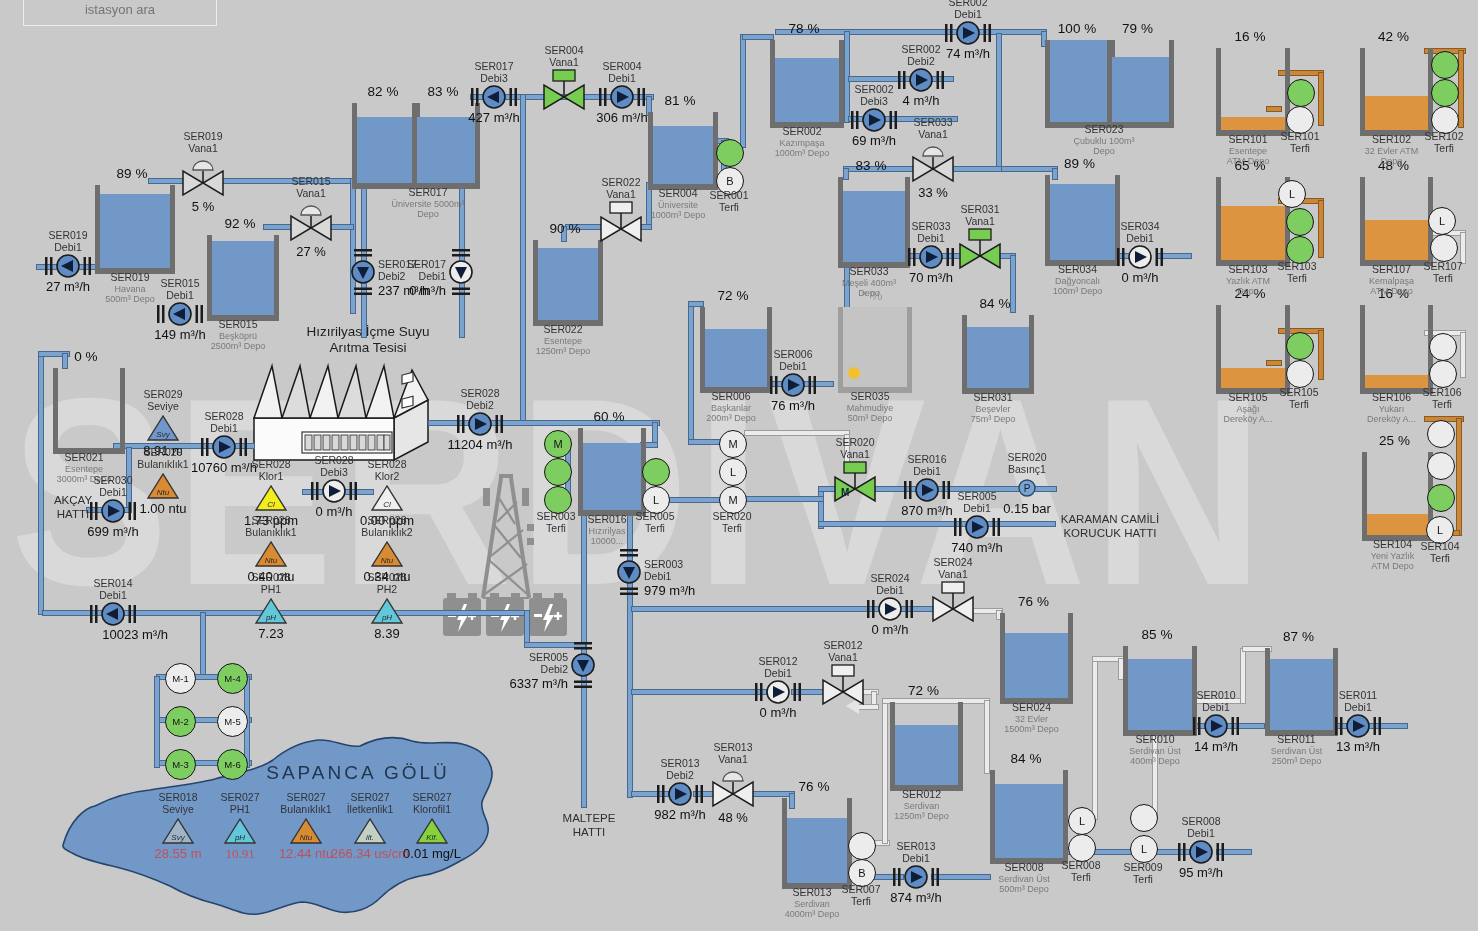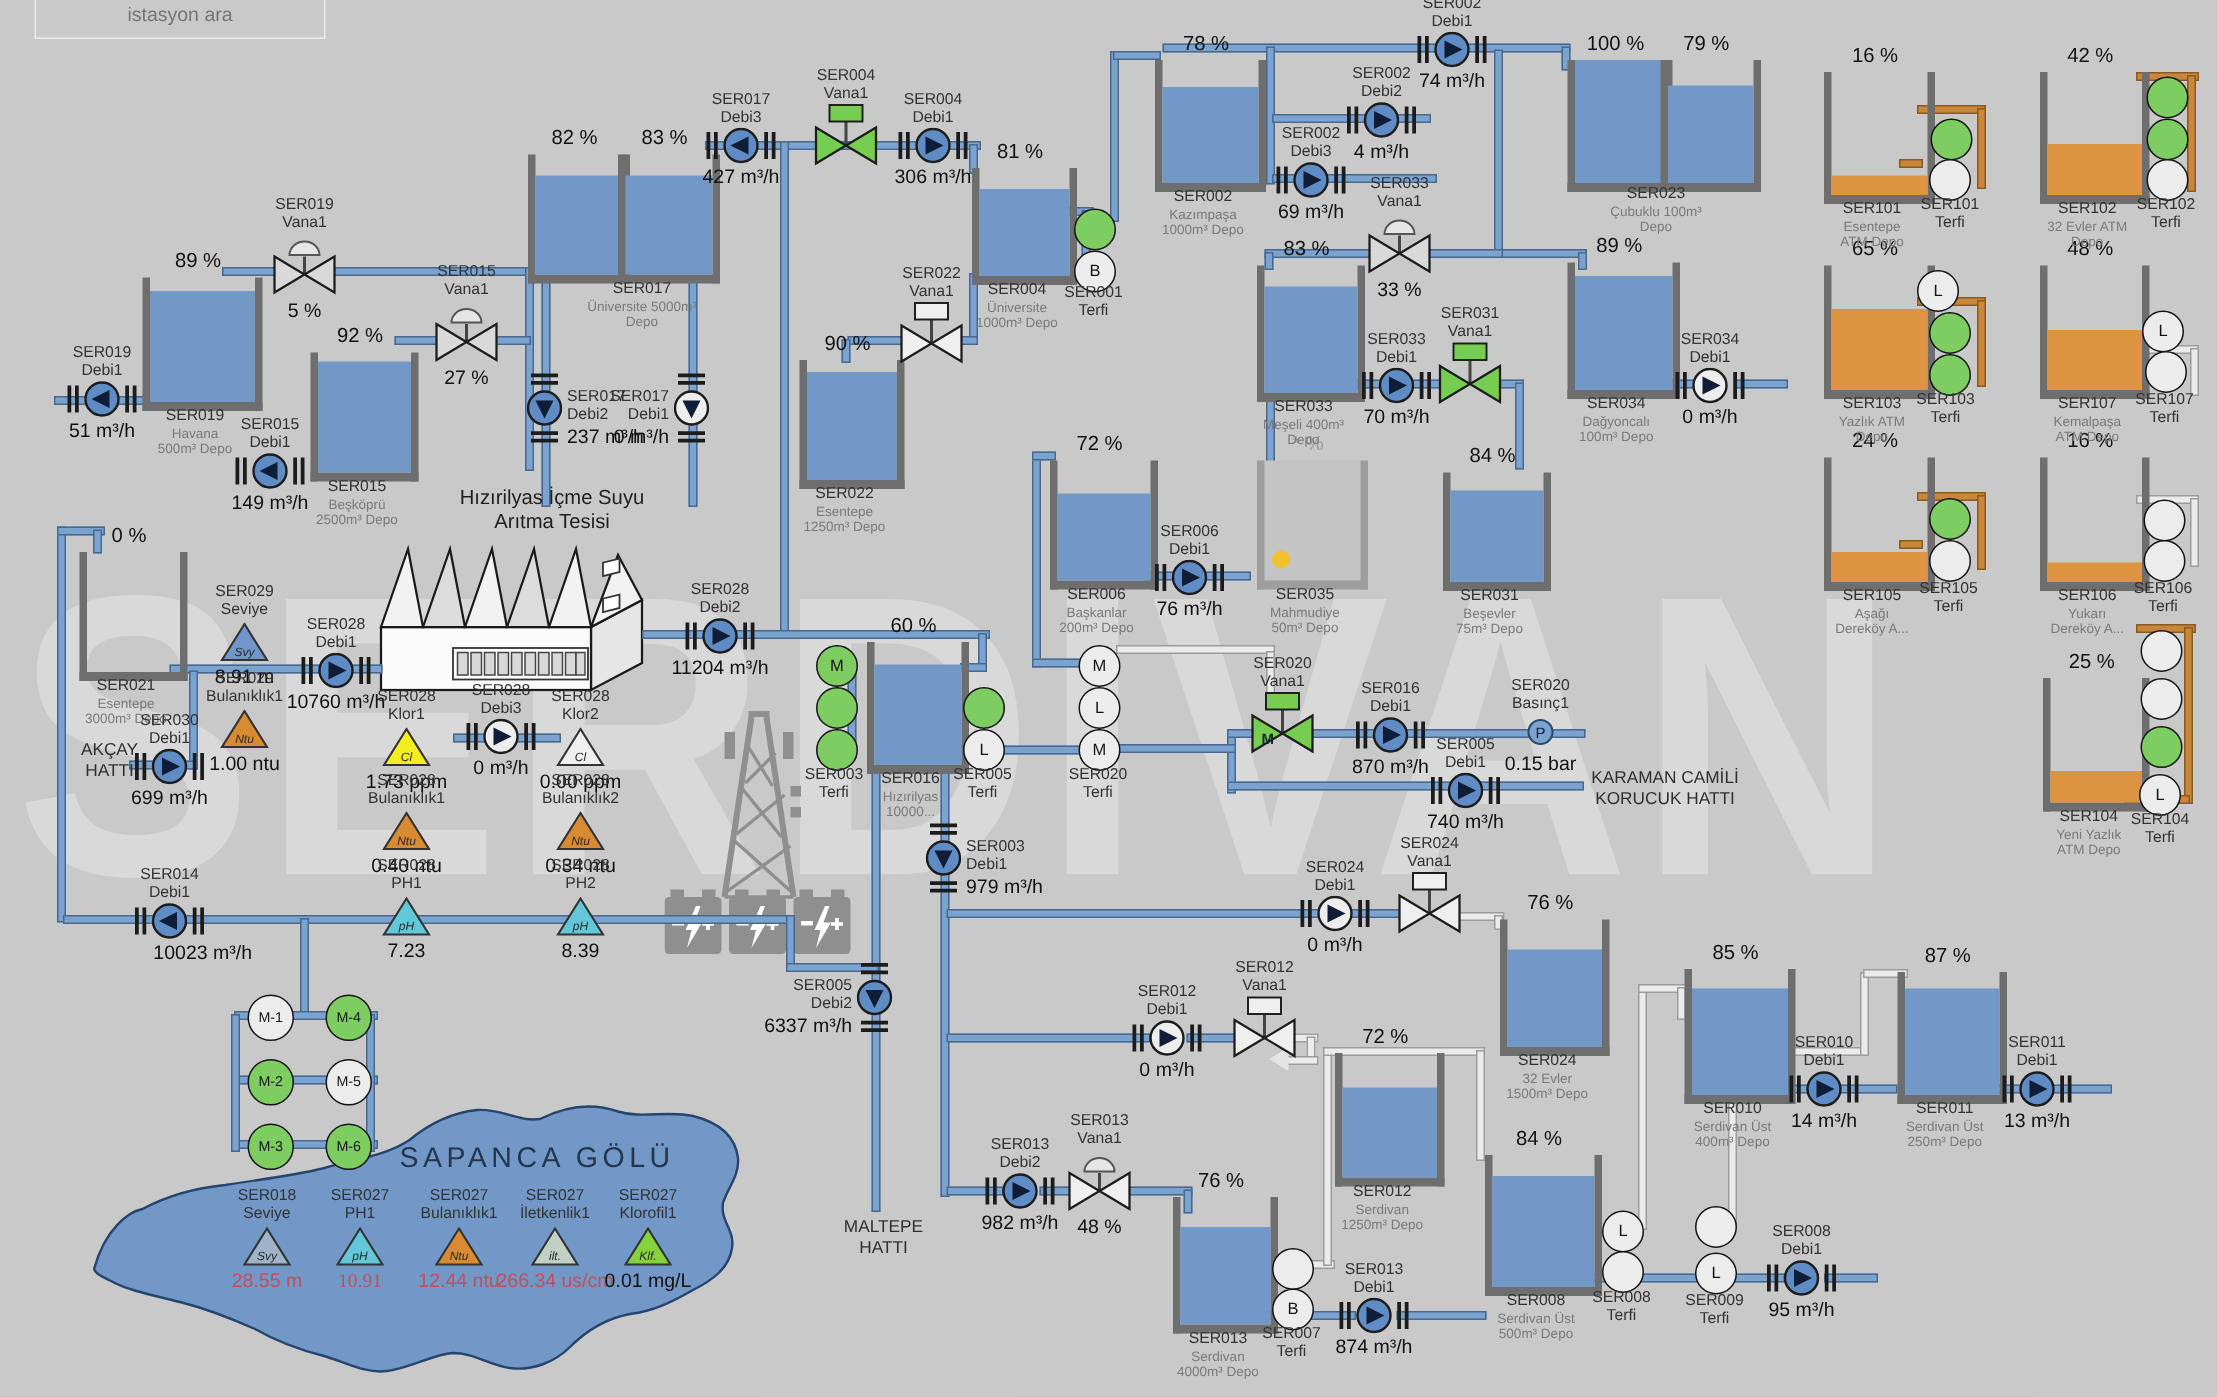--- a/index.html
+++ b/index.html
@@ -496,21 +496,21 @@
         <rect x="11" y="3" width="2.5" height="18" fill="#1c1c1c"></rect>
         <rect x="44.5" y="3" width="2.5" height="18" fill="#1c1c1c"></rect>
         <rect x="49.5" y="3" width="2.5" height="18" fill="#1c1c1c"></rect>
         <circle cx="29" cy="12" r="11" fill="#5f8cc4" stroke="#1c1c1c" stroke-width="1.6"></circle>
         <polygon points="34,6 34,18 22,12" fill="#101d36"></polygon>
       </svg></div>
     <div class="plbl" style="position: absolute; left: 23px; top: 230px; width: 90px;">
       <div class="">SER019</div>
       <div class="">Debi1</div>
     </div>
-    <div class="val" style="position: absolute; left: 13px; top: 279px; width: 110px;">51 m³/h</div>
+    <div class="val" style="position: absolute; left: 13px; top: 279px; width: 110px;">27 m³/h</div>
     <div class="widget" style="position: absolute; left: 151px; top: 302px; width: 58px; height: 24px;"><svg width="58" height="24" viewBox="0 0 58 24">
         <rect x="6" y="3" width="2.5" height="18" fill="#1c1c1c"></rect>
         <rect x="11" y="3" width="2.5" height="18" fill="#1c1c1c"></rect>
         <rect x="44.5" y="3" width="2.5" height="18" fill="#1c1c1c"></rect>
         <rect x="49.5" y="3" width="2.5" height="18" fill="#1c1c1c"></rect>
         <circle cx="29" cy="12" r="11" fill="#5f8cc4" stroke="#1c1c1c" stroke-width="1.6"></circle>
         <polygon points="34,6 34,18 22,12" fill="#101d36"></polygon>
       </svg></div>
     <div class="plbl" style="position: absolute; left: 135px; top: 278px; width: 90px;">
       <div class="">SER015</div>

